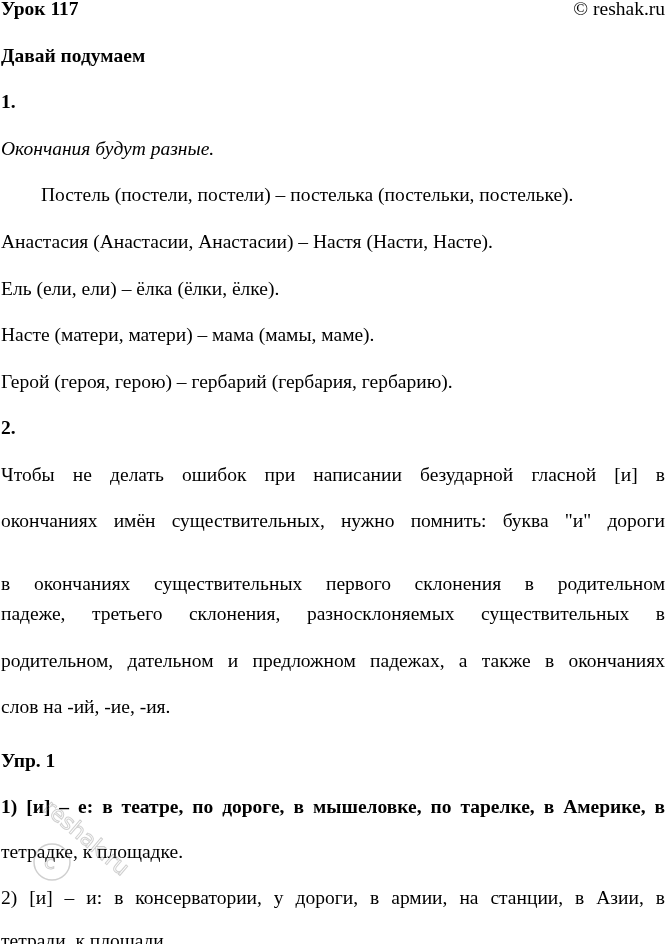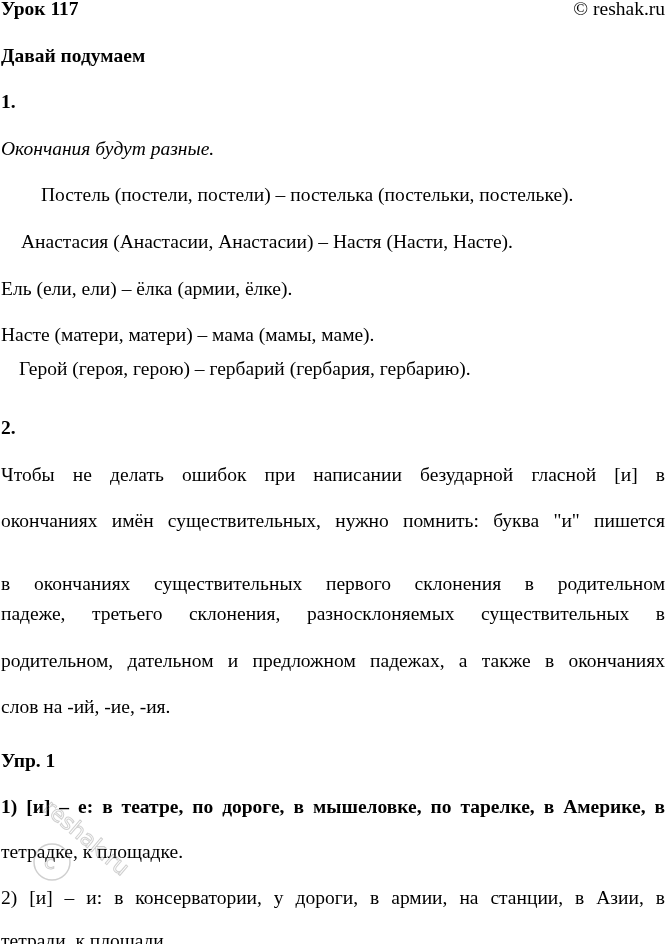--- a/index.html
+++ b/index.html
@@ -56,28 +56,28 @@
 <div>
 
   <div class="line bold" style="top:-3px;">Урок 117</div>
   <div class="copyright">© reshak.ru</div>
 
   <div class="line bold" style="top:44px;">Давай подумаем</div>
 
   <div class="line bold" style="top:90px;">1.</div>
   <div class="line italic" style="top:137px;">Окончания будут разные.</div>
   <div class="line" style="top:183px;margin-left:40px;">Постель (постели, постели) – постелька (постельки, постельке).</div>
-  <div class="line" style="top:230px;margin-left:20px;">Анастасия (Анастасии, Анастасии) – Настя (Насти, Насте).</div>
-  <div class="line" style="top:277px;">Ель (ели, ели) – ёлка (армии, ёлке).</div>
+  <div class="line" style="top:230px;">Анастасия (Анастасии, Анастасии) – Настя (Насти, Насте).</div>
+  <div class="line" style="top:277px;">Ель (ели, ели) – ёлка (ёлки, ёлке).</div>
   <div class="line" style="top:323px;">Насте (матери, матери) – мама (мамы, маме).</div>
-  <div class="line" style="top:357px;margin-left:18px;">Герой (героя, герою) – гербарий (гербария, гербарию).</div>
+  <div class="line" style="top:370px;">Герой (героя, герою) – гербарий (гербария, гербарию).</div>
 
   <div class="line bold" style="top:416px;">2.</div>
   <div class="justify" style="top:463px;">Чтобы не делать ошибок при написании безударной гласной [и] в</div>
-  <div class="justify" style="top:509px;">окончаниях имён существительных, нужно помнить: буква "и" пишется</div>
+  <div class="justify" style="top:509px;">окончаниях имён существительных, нужно помнить: буква "и" дороги</div>
   <div class="justify" style="top:572px;font-family:Liberation Serif, serif;">в окончаниях существительных первого склонения в родительном</div>
   <div class="justify" style="top:602px;">падеже, третьего склонения, разносклоняемых существительных в</div>
   <div class="justify" style="top:649px;">родительном, дательном и предложном падежах, а также в окончаниях</div>
   <div class="justify last" style="top:695px;">слов на -ий, -ие, -ия.</div>
 
   <div class="line bold" style="top:749px;">Упр. 1</div>
   <div class="justify" style="top:795px;font-weight:bold;">1) [и] – е: в театре, по дороге, в мышеловке, по тарелке, в Америке, в</div>
   <div class="line" style="top:840px;">тетрадке, к площадке.</div>
   <div class="justify" style="top:886px;">2) [и] – и: в консерватории, у дороги, в армии, на станции, в Азии, в</div>
   <div class="line" style="top:929px;">тетради, к площади.</div>

